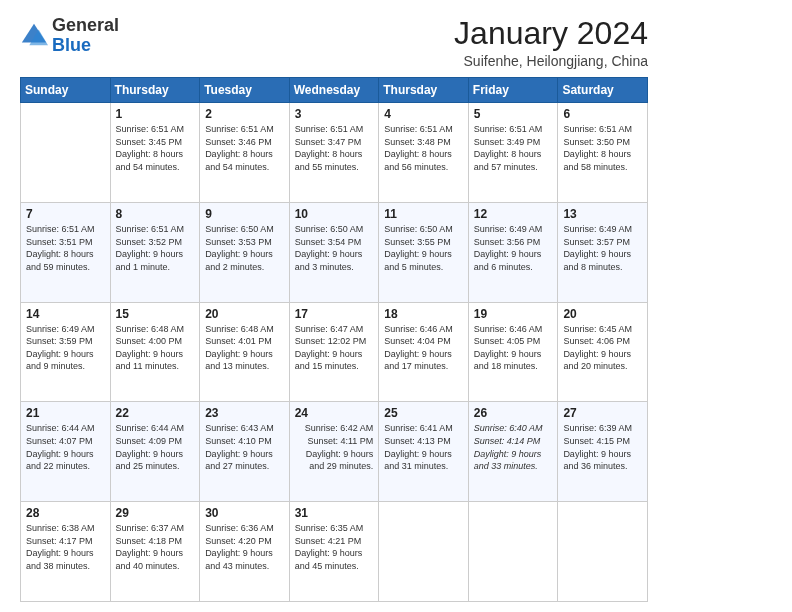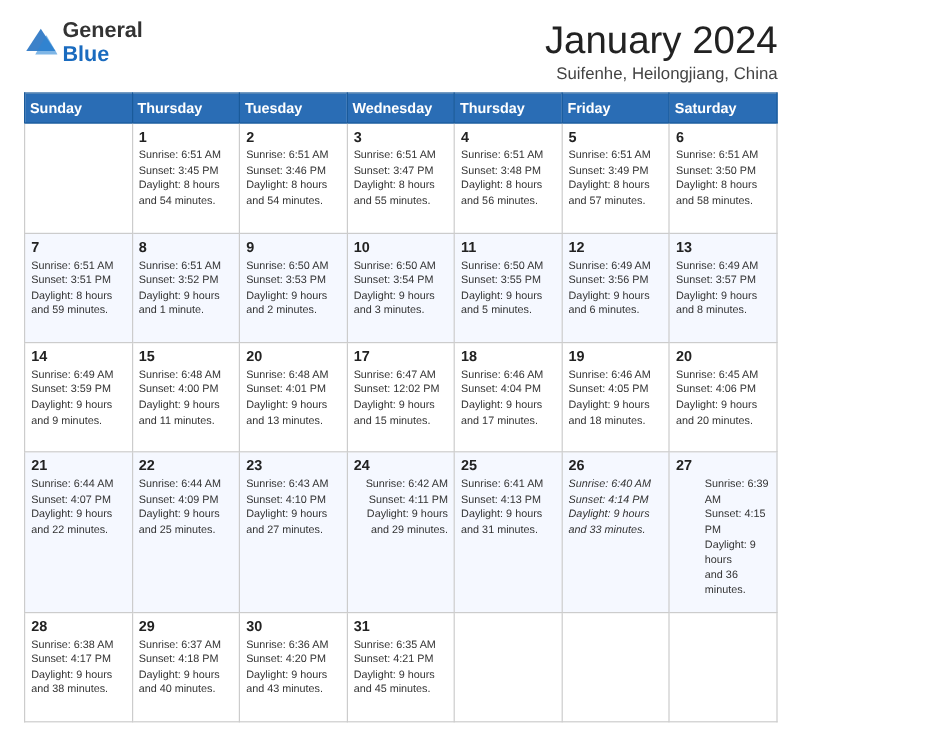--- a/index.html
+++ b/index.html
@@ -321,21 +321,21 @@
           </td>
           <td>
             <span class="day-num">26</span>
             <div class="day-info" style="white-space: pre-line; font-style: italic;">Sunrise: 6:40 AM
 Sunset: 4:14 PM
 Daylight: 9 hours
 and 33 minutes.</div>
           </td>
           <td>
             <span class="day-num">27</span>
-            <div class="day-info" style="white-space: pre-line; margin-left: 24px;">Sunrise: 6:39 AM
+            <div class="day-info" style="white-space: pre-line;">Sunrise: 6:39 AM
 Sunset: 4:15 PM
 Daylight: 9 hours
 and 36 minutes.</div>
           </td>
         </tr>
         <tr>
           <td>
             <span class="day-num">28</span>
             <div class="day-info" style="white-space: pre-line;">Sunrise: 6:38 AM
 Sunset: 4:17 PM

